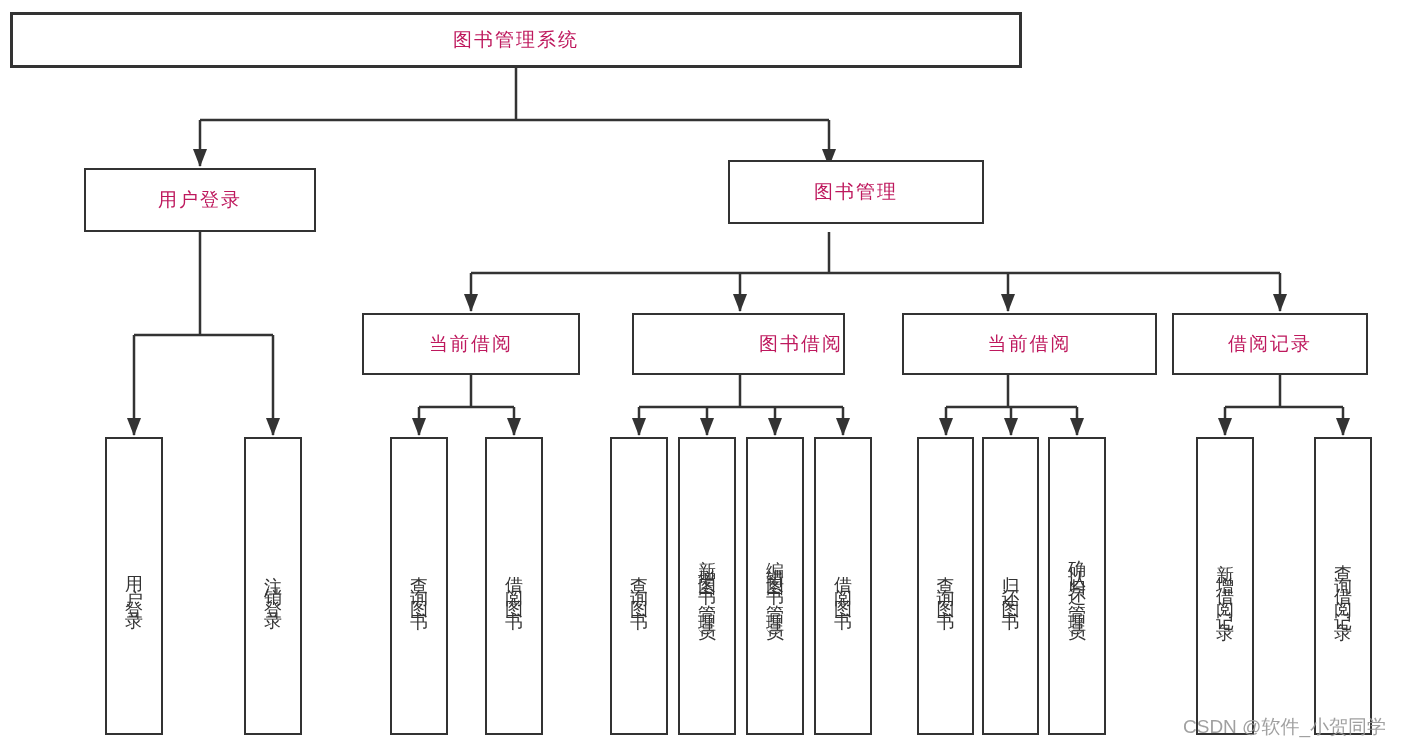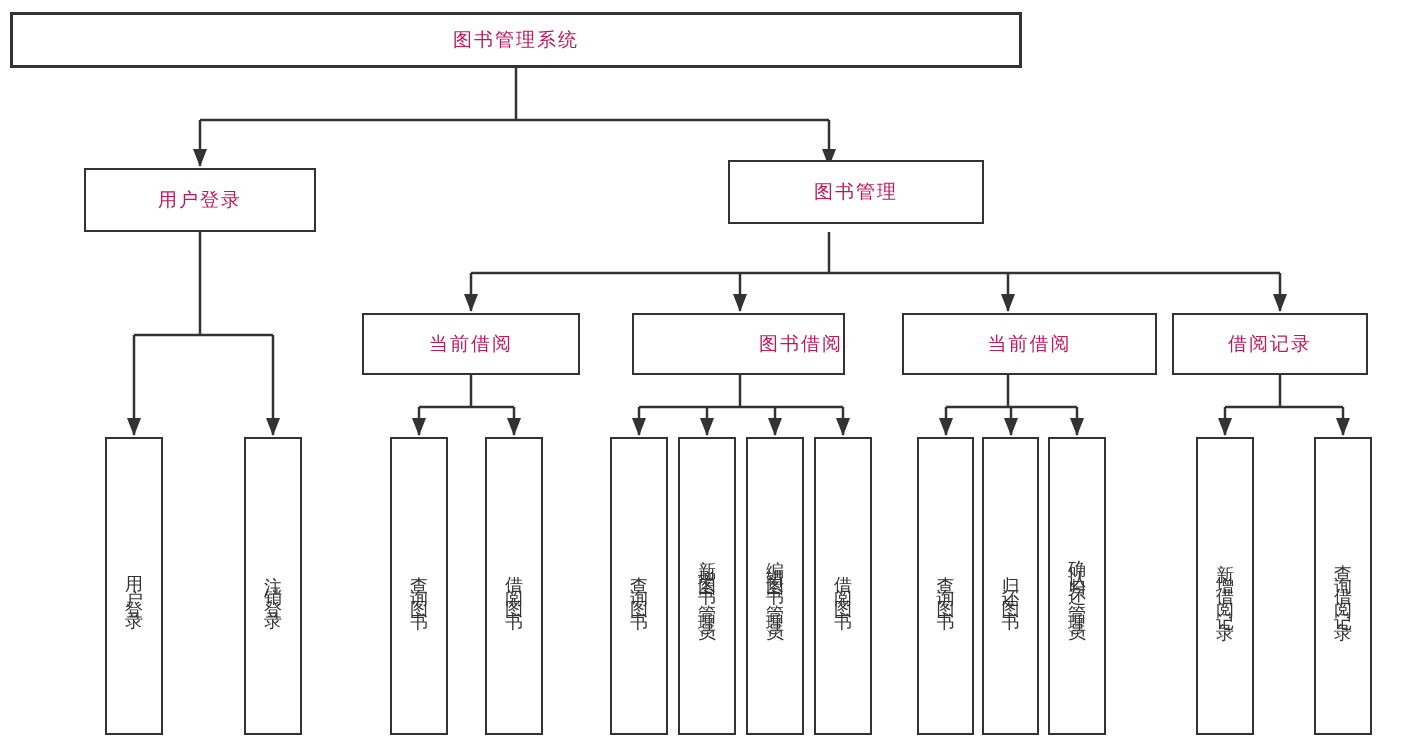--- a/index.html
+++ b/index.html
@@ -196,14 +196,15 @@
     <span class="vlabel">确认归还（管理员）</span>
   </div>
 
   <div id="v-rc-add" class="node vbox">
     <span class="vlabel">新增借阅记录</span>
   </div>
   <div id="v-rc-query" class="node vbox">
     <span class="vlabel">查询借阅记录</span>
   </div>
 
+  <div id="watermark">CSDN @软件_小贺同学</div>
 
 </div>
 
 </body></html>

